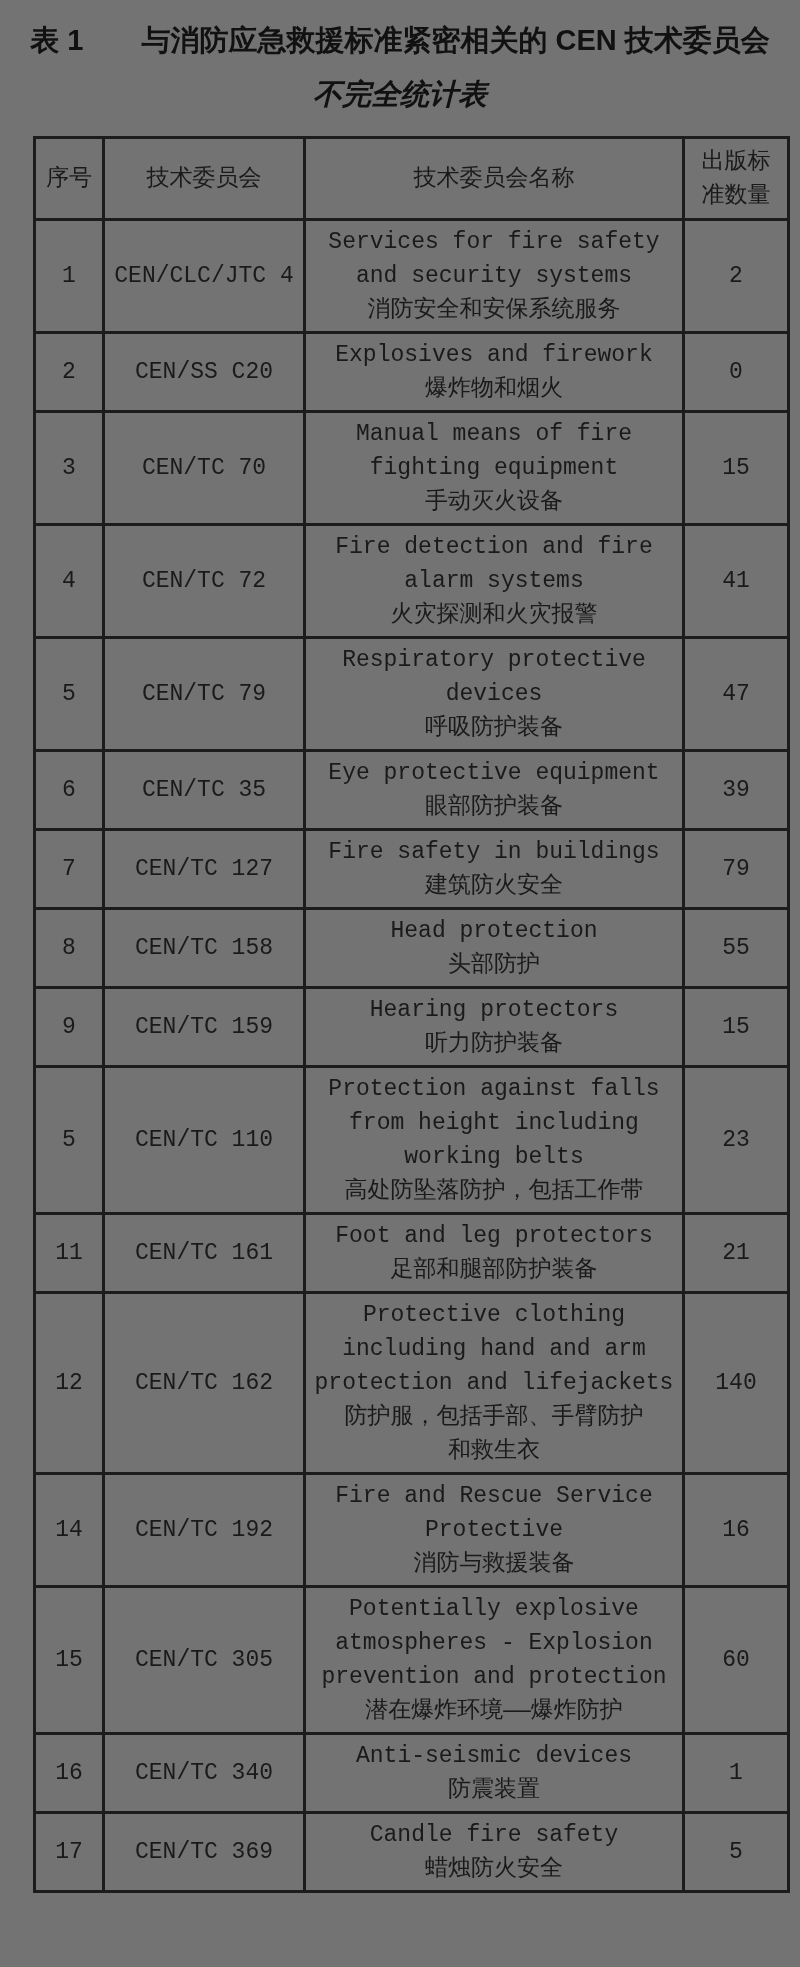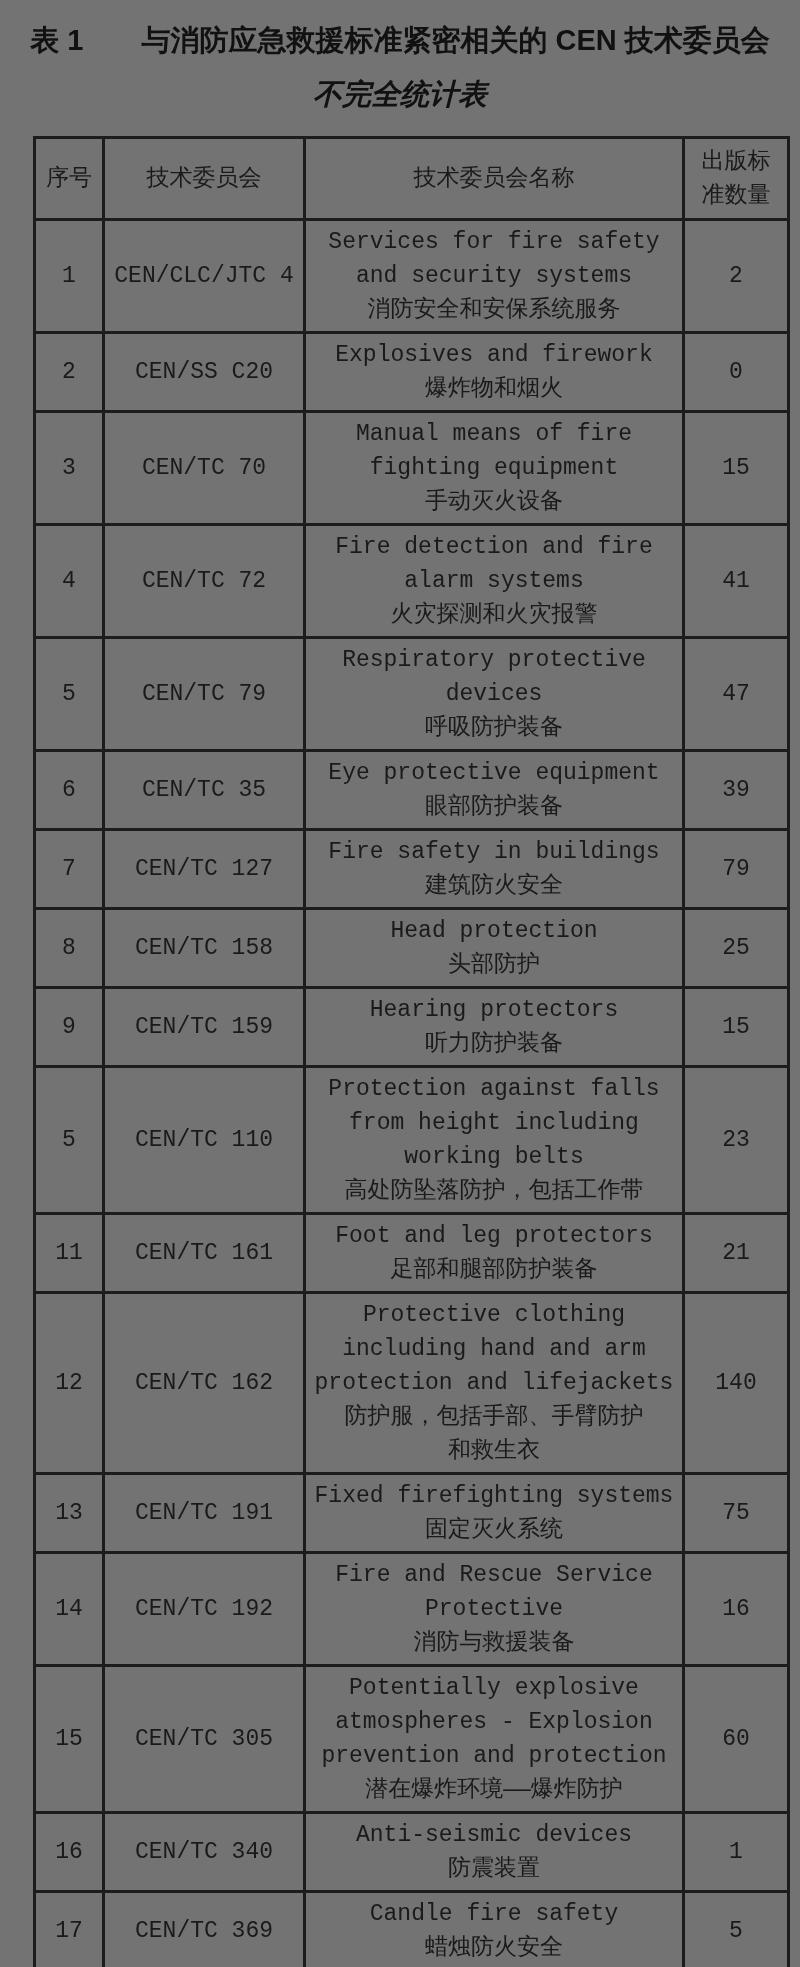--- a/index.html
+++ b/index.html
@@ -138,21 +138,21 @@
     <td>Fire safety in buildings
 建筑防火安全</td>
     <td>79</td>
   </tr>
 
   <tr>
     <td>8</td>
     <td>CEN/TC 158</td>
     <td>Head protection
 头部防护</td>
-    <td>25</td>
+    <td>55</td>
   </tr>
 
   <tr>
     <td>9</td>
     <td>CEN/TC 159</td>
     <td>Hearing protectors
 听力防护装备</td>
     <td>15</td>
   </tr>
 
@@ -178,27 +178,20 @@
     <td>12</td>
     <td>CEN/TC 162</td>
     <td>Protective clothing
 including hand and arm
 protection and lifejackets
 防护服，包括手部、手臂防护
 和救生衣</td>
     <td>140</td>
   </tr>
 
-  <tr>
-    <td>13</td>
-    <td>CEN/TC 191</td>
-    <td>Fixed firefighting systems
-固定灭火系统</td>
-    <td>75</td>
-  </tr>
 
   <tr>
     <td>14</td>
     <td>CEN/TC 192</td>
     <td>Fire and Rescue Service
 Protective
 消防与救援装备</td>
     <td>16</td>
   </tr>
 

